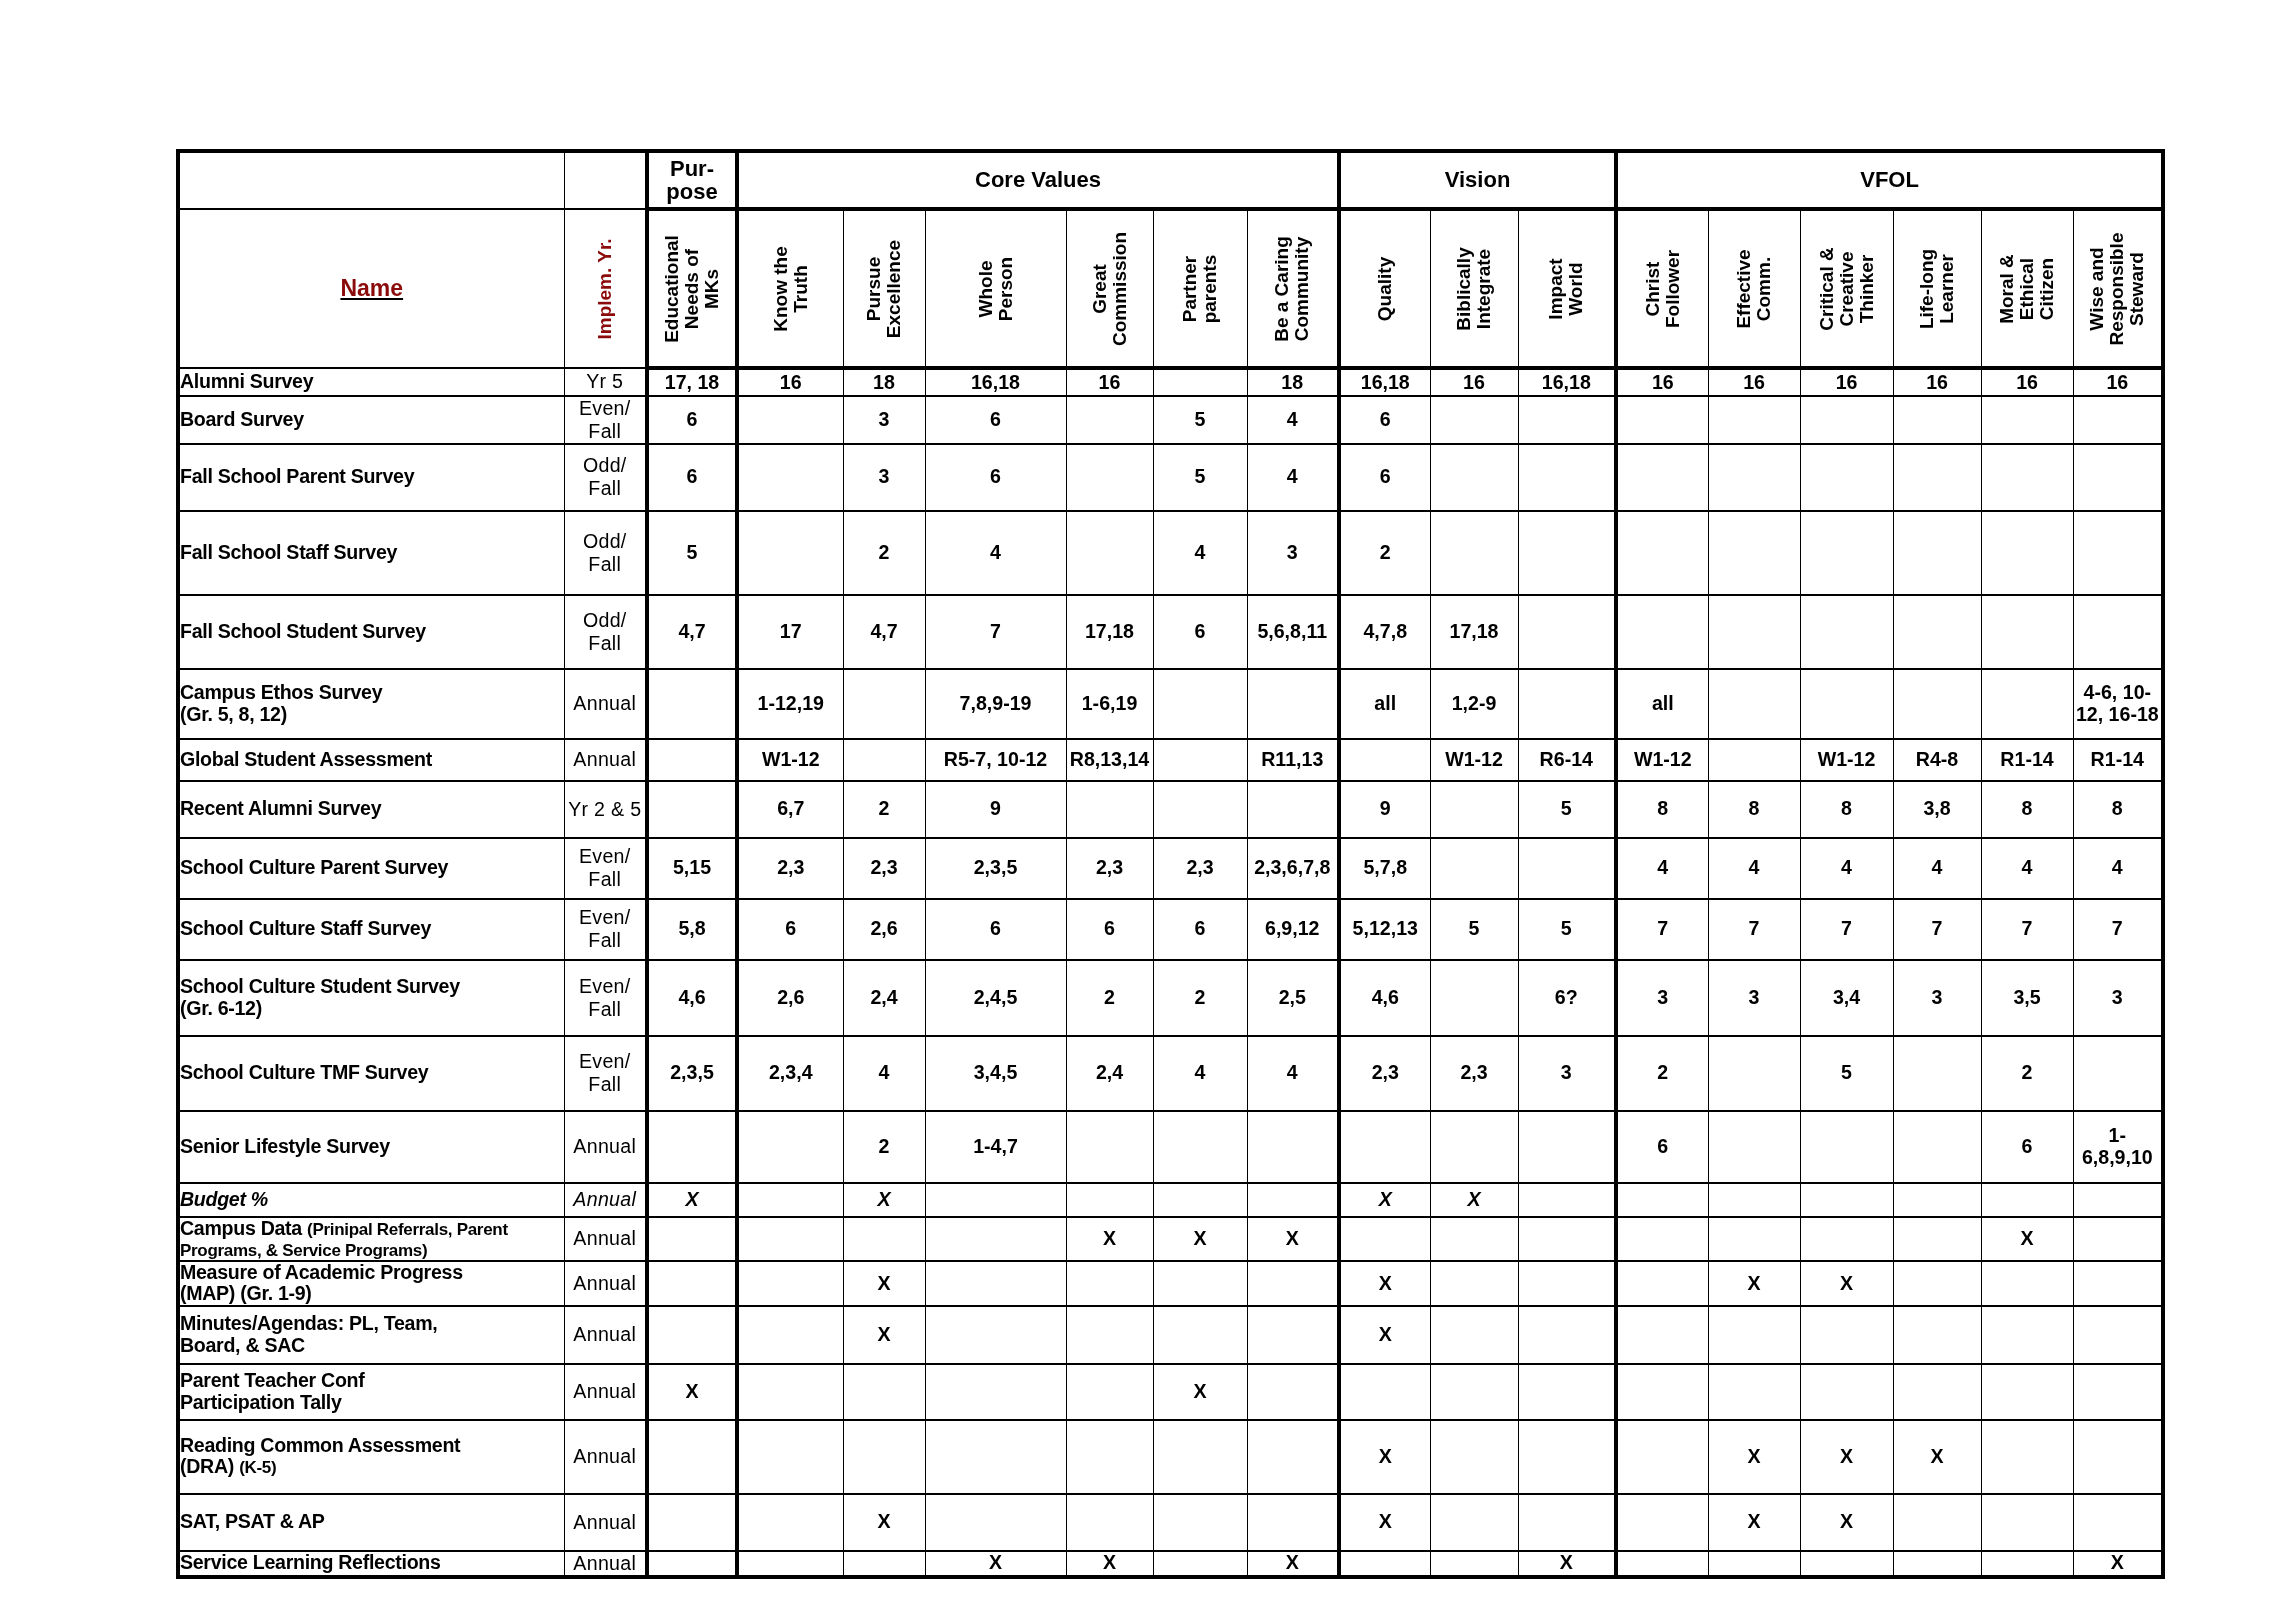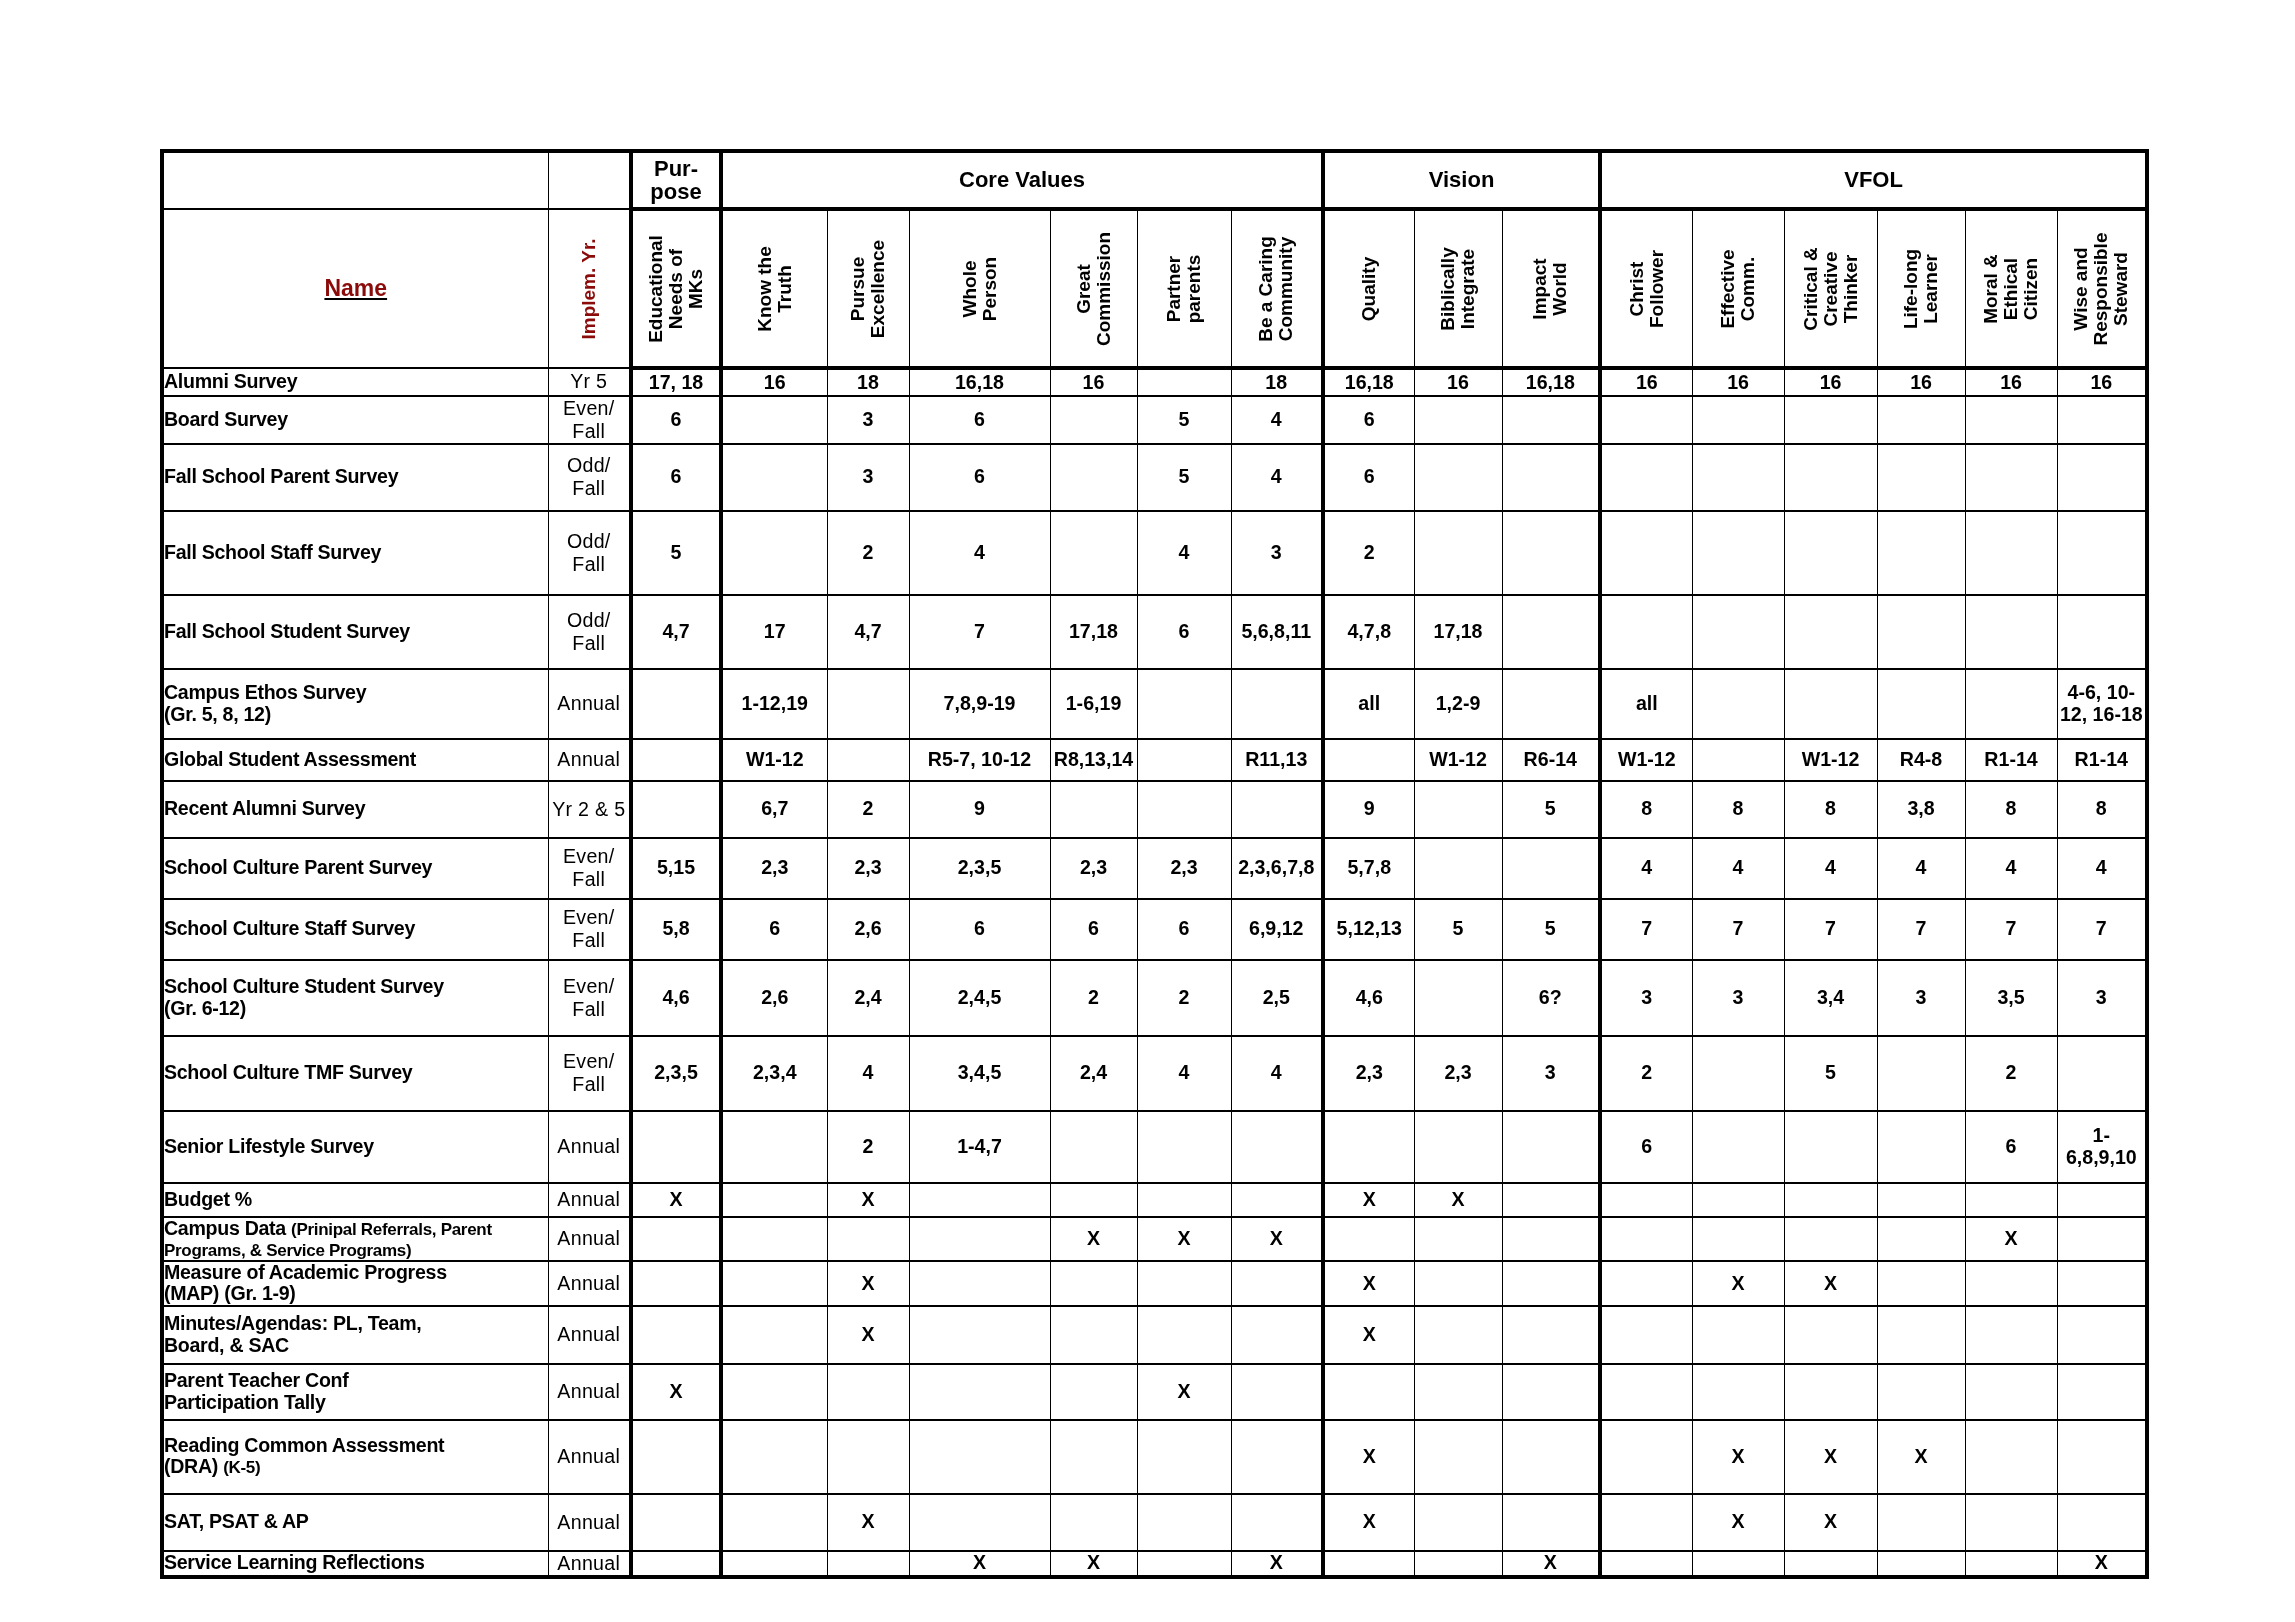--- a/index.html
+++ b/index.html
@@ -1,20 +1,20 @@
 <!DOCTYPE html>
 <html style="font-size:10.5px"><head>
 <meta charset="utf-8">
 <style>
   html,body{margin:0;padding:0;background:#ffffff;}
   body{width:2295px;height:1622px;font-family:"Liberation Sans",sans-serif;color:#000;}
   #canvas{position:relative;width:2295px;height:1622px;background:#fff;overflow:hidden;}
 
   table#grid{
-    position:absolute;left:160px;top:149px;
+    position:absolute;left:176px;top:149px;
     border-collapse:collapse;table-layout:fixed;width:1984px;
     border:4.6px solid #000;background:#fff;
   }
   #grid th,#grid td{
     border-left:1.3px solid #000;border-top:2.6px solid #000;
     padding:0;vertical-align:middle;overflow:hidden;
   }
   #grid .gstart{border-left:4.6px solid #000;}
 
   
@@ -42,21 +42,21 @@
   td.implem-cell{text-align:center;font-size:15.7px;font-weight:normal;letter-spacing:0.3px;padding:1.3px;}
   td.data-cell{text-align:center;font-weight:bold;line-height:1.08;padding:1.3px 2px;overflow-wrap:anywhere;}
 
   
   tbody tr:nth-child(1){height:27.5px;}  tbody tr:nth-child(2){height:27.5px;}
   tbody tr:nth-child(3){height:67px;} tbody tr:nth-child(4){height:84px;}
   tbody tr:nth-child(5){height:74px;} tbody tr:nth-child(6){height:70px;}
   tbody tr:nth-child(7){height:42px;}  tbody tr:nth-child(8){height:57px;}
   tbody tr:nth-child(9){height:61px;}  tbody tr:nth-child(10){height:61px;}
   tbody tr:nth-child(11){height:76px;}tbody tr:nth-child(12){height:75px;}
-  tbody tr:nth-child(13){height:72px;}tbody tr:nth-child(14){height:34px;}
+  tbody tr:nth-child(13){height:72px;}tbody tr:nth-child(14){height:34px;font-style:italic;}
   tbody tr:nth-child(15){height:39px;} tbody tr:nth-child(16){height:29px;}
   tbody tr:nth-child(17){height:58px;} tbody tr:nth-child(18){height:56px;}
   tbody tr:nth-child(19){height:74px;} tbody tr:nth-child(20){height:57px;}
   tbody tr:nth-child(21){height:26px;} tbody tr:nth-child(22){height:26px;}
 </style>
 </head>
 <body>
 
 <div id="canvas">
   <table id="grid">

